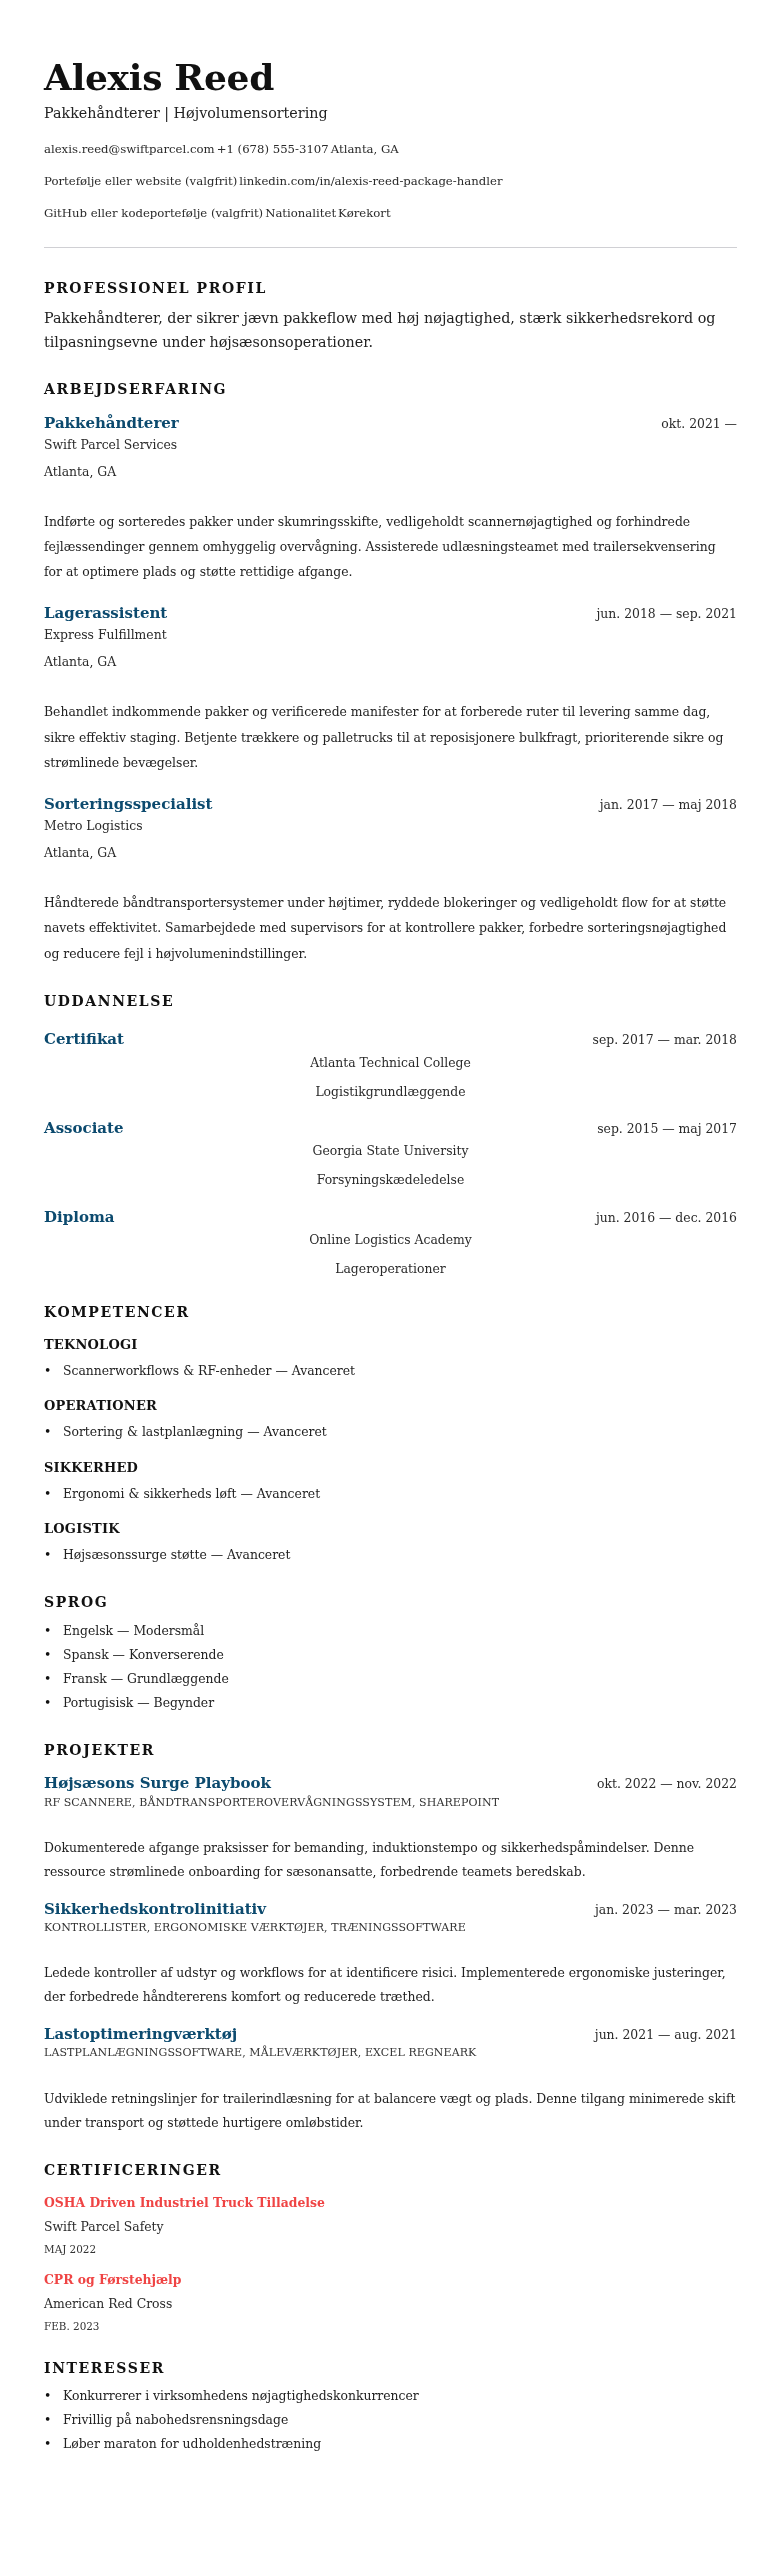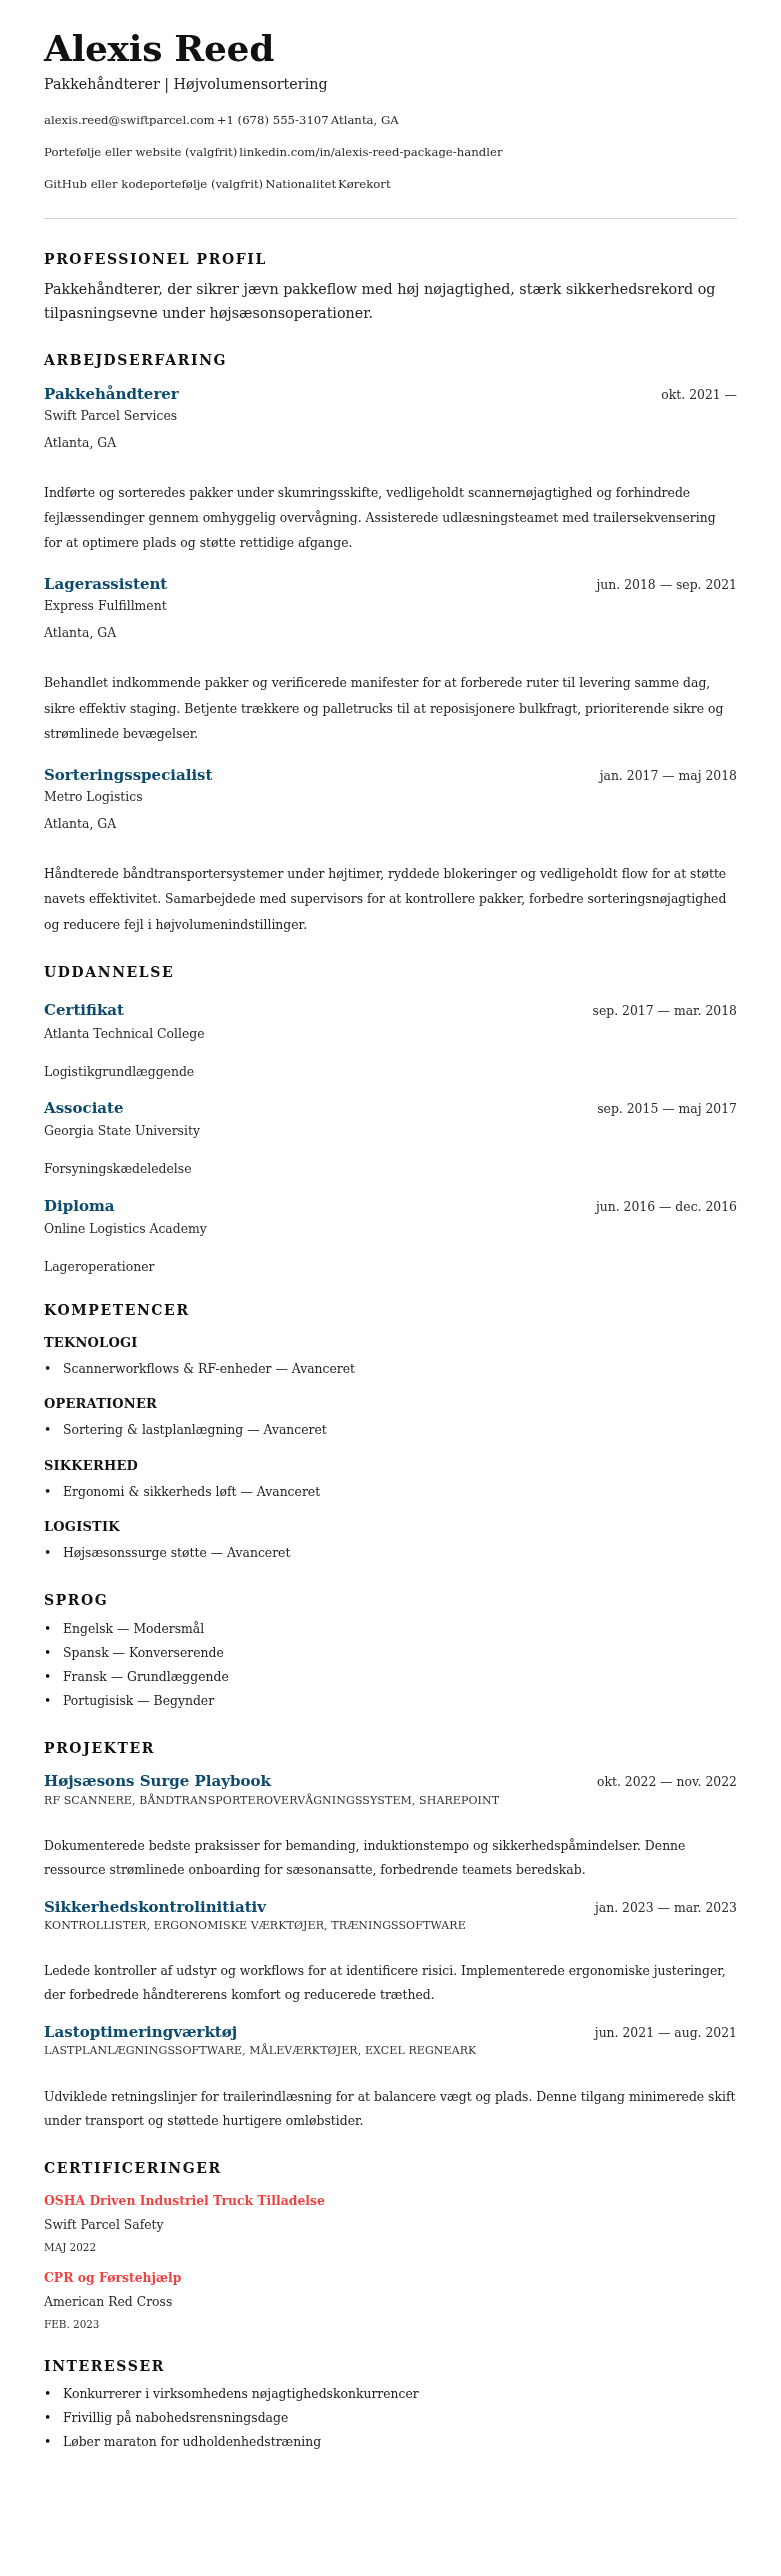--- a/index.html
+++ b/index.html
@@ -3,21 +3,21 @@
 <meta charset="utf-8">
 <style>
   * { box-sizing: border-box; margin: 0; padding: 0; }
   html, body { background: #ffffff; }
   body {
     width: 781px;
     min-height: 2576px;
     font-family: "DejaVu Serif", serif;
     color: #222222;
   }
-  .page { padding: 24px 44px 39px 44px; }
+  .page { padding: 53px 44px 39px 44px; }
 
   .name { font-size: 36px; font-weight: bold; color: #111; line-height: 48px; letter-spacing: -0.3px; }
   .subtitle { font-size: 14.3px; color: #222; line-height: 19.5px; margin-top: 2.6px; }
   .contact-row { font-size: 11.7px; line-height: 17px; color: #2a2a2a; margin-top: 15px; display: flex; gap: 2px; flex-wrap: wrap; }
   .contact-row + .contact-row { margin-top: 15px; }
   .contact-row.first { margin-top: 18px; }
   .divider { height: 1.3px; background: #d0d0d4; margin-top: 25px; border: none; }
 
   .section-title {
     font-size: 14px; font-weight: bold; letter-spacing: 1.6px; color: #111;
@@ -30,24 +30,24 @@
 
   .entry { margin-top: 19.5px; }
   .entry.first { margin-top: 18px; }
   .entry-head { display: flex; justify-content: space-between; align-items: baseline; }
   .entry-title { font-size: 15px; font-weight: bold; color: #0c4a6e; line-height: 19.5px; }
   .entry-date { font-size: 12.4px; color: #2a2a2a; line-height: 17px; }
   .entry-org { font-size: 12.4px; color: #2a2a2a; line-height: 17px; margin-top: 2.6px; }
   .entry-loc { font-size: 12.4px; color: #2a2a2a; line-height: 17px; margin-top: 9.8px; }
   .entry-desc { font-size: 12.4px; color: #222; line-height: 25.4px; margin-top: 29px; }
 
-  .edu-entry { margin-top: 19.5px; }
+  .edu-entry { margin-top: 19.5px; text-align: center; }
   .edu-entry.first { margin-top: 22px; }
   .edu-entry .entry-org { margin-top: 3.9px; }
-  .edu-entry .entry-field { font-size: 12.4px; color: #2a2a2a; line-height: 17px; margin-top: 21px; }
+  .edu-entry .entry-field { font-size: 12.4px; color: #2a2a2a; line-height: 17px; margin-top: 12px; }
 
   .skill-group { margin-top: 14.3px; }
   .skill-group.first { margin-top: 17px; }
   .skill-cat { font-size: 13px; font-weight: bold; color: #111; line-height: 17px; letter-spacing: 0.2px; }
   ul.bullets { list-style: none; }
   ul.bullets li { position: relative; padding-left: 19px; font-size: 12.4px; line-height: 24px; color: #222; }
   ul.bullets li::before { content: "•"; position: absolute; left: 0; top: 0; font-size: 12.4px; color: #111; }
   .skill-group ul.bullets { margin-top: 5.9px; }
 
   .lang-list { margin-top: 10.4px; }
@@ -204,21 +204,21 @@
 
   <section class="sec">
     <h2 class="section-title">PROJEKTER</h2>
 
     <div class="proj-entry first">
       <div class="entry-head">
         <div class="entry-title">Højsæsons Surge Playbook</div>
         <div class="entry-date">okt. 2022 — nov. 2022</div>
       </div>
       <div class="proj-meta">RF SCANNERE, BÅNDTRANSPORTEROVERVÅGNINGSSYSTEM, SHAREPOINT</div>
-      <p class="entry-desc">Dokumenterede bedste praksisser for bemanding, induktionstempo og sikkerhedspåmindelser. Denne ressource strømlinede onboarding for sæsonansatte, forbedrende teamets beredskab.</p>
+      <p class="entry-desc">Dokumenterede afgange praksisser for bemanding, induktionstempo og sikkerhedspåmindelser. Denne ressource strømlinede onboarding for sæsonansatte, forbedrende teamets beredskab.</p>
     </div>
 
     <div class="proj-entry">
       <div class="entry-head">
         <div class="entry-title">Sikkerhedskontrolinitiativ</div>
         <div class="entry-date">jan. 2023 — mar. 2023</div>
       </div>
       <div class="proj-meta">KONTROLLISTER, ERGONOMISKE VÆRKTØJER, TRÆNINGSSOFTWARE</div>
       <p class="entry-desc">Ledede kontroller af udstyr og workflows for at identificere risici. Implementerede ergonomiske justeringer, der forbedrede håndtererens komfort og reducerede træthed.</p>
     </div>

